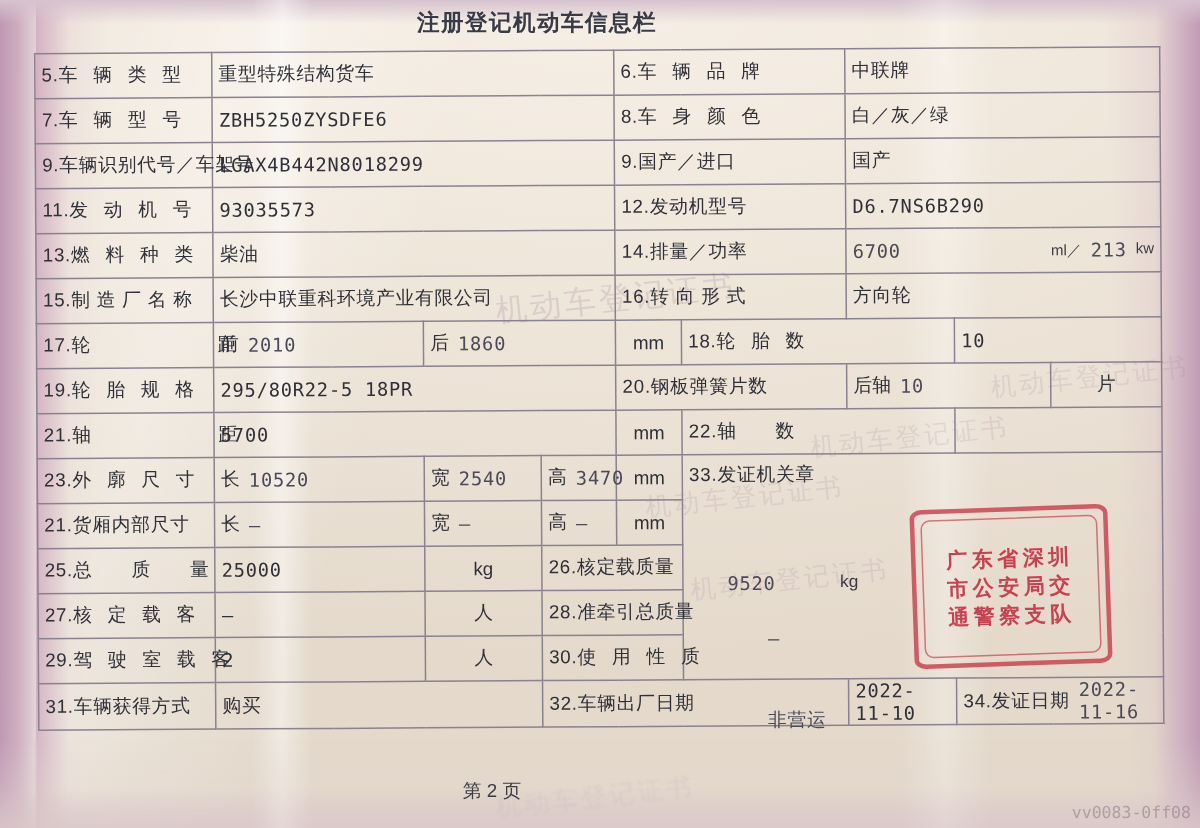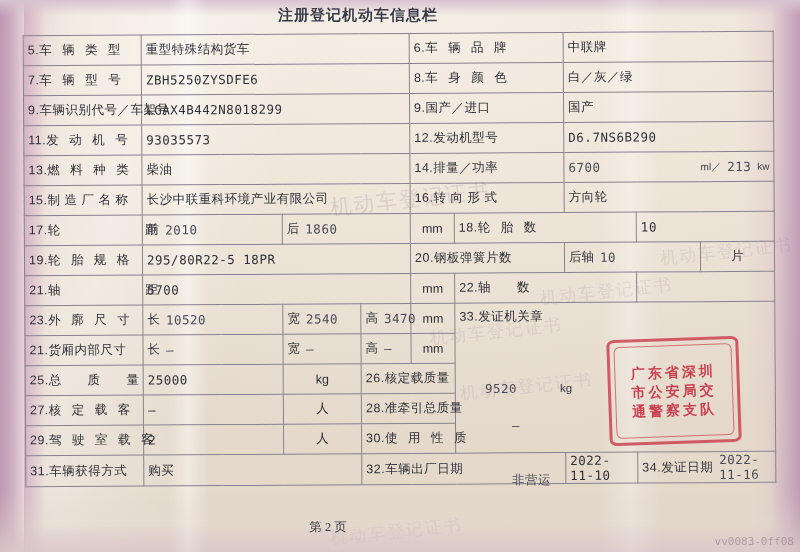--- a/index.html
+++ b/index.html
@@ -126,21 +126,21 @@
     position:absolute;inset:0;
     display:flex;flex-direction:column;align-items:center;justify-content:center;
     color:rgba(196,36,56,.85);
     font-size:14px;font-weight:bold;line-height:19px;letter-spacing:3px;
     transform:rotate(-2deg);
     text-align:center;
   }
   
   #footer{
     position:absolute;left:0;top:519px;width:656px;text-align:center;
-    font-size:12.5px;color:#3b3b46;font-family:Liberation Serif, serif;
+    font-size:12.5px;color:#3b3b46;
   }
   #corner-wm{
     position:absolute;right:6px;bottom:4px;
     font-size:11px;color:rgba(120,100,120,.45);
     font-family:"DejaVu Sans Mono",monospace;
   }
 </style>
 </head>
 <body>
 

